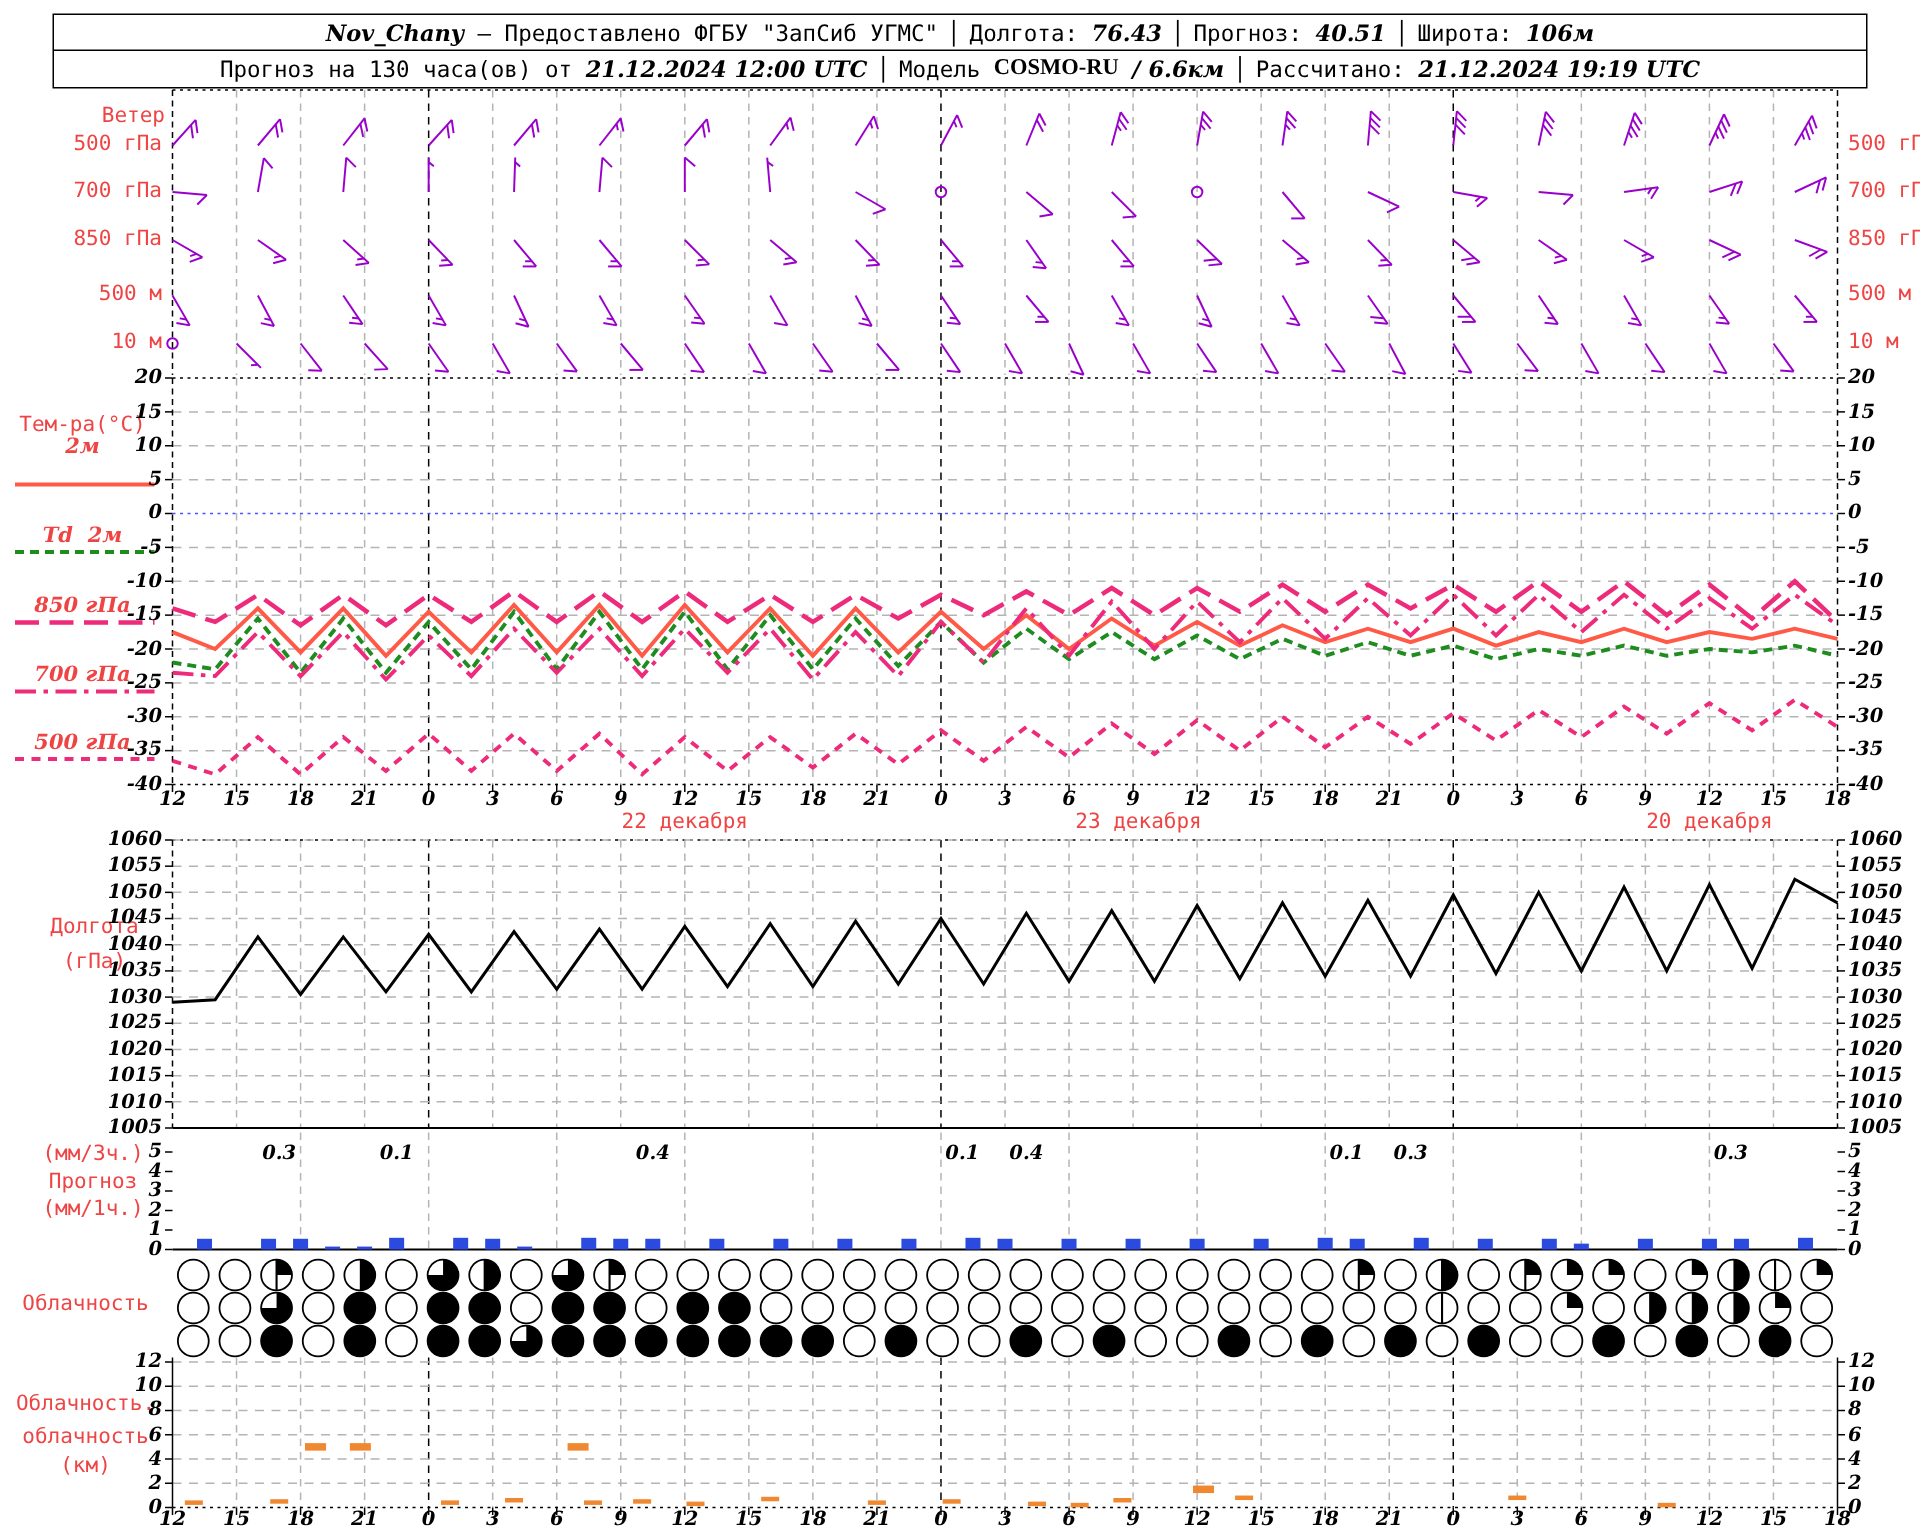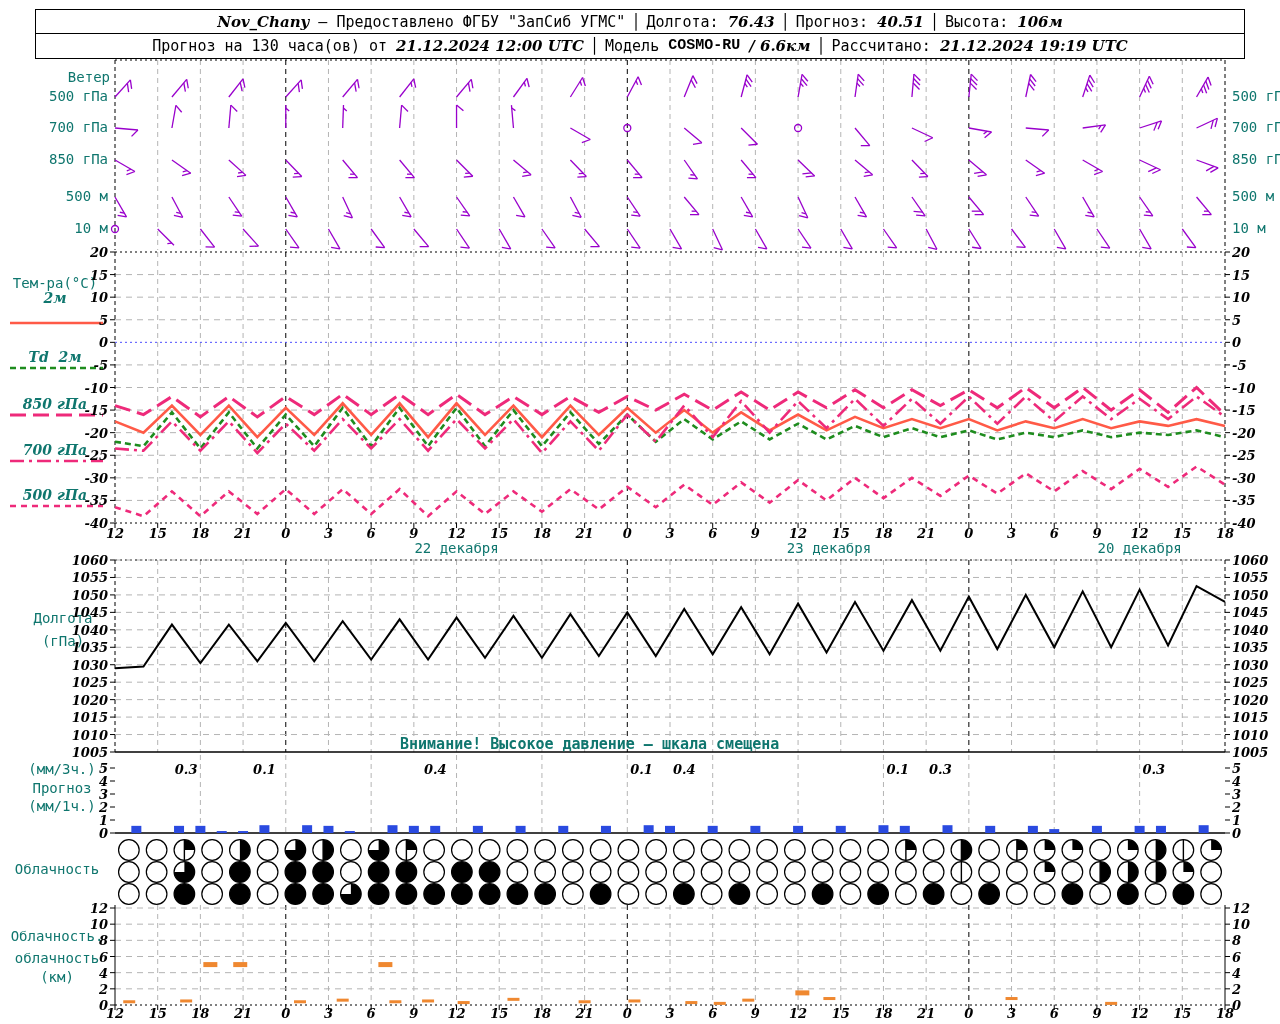--- a/index.html
+++ b/index.html
@@ -3,23 +3,23 @@
 <meta charset="utf-8">
 <style>
   html,body{margin:0;padding:0;background:#fff;}
   #app{position:relative;width:1280px;height:1024px;background:#ffffff;overflow:hidden;
        font-family:"DejaVu Sans Mono", monospace;}
   .hdr{position:absolute;left:35px;top:9px;width:1208px;height:48px;border:1px solid #000;}
   .hdr-row{height:23px;display:flex;align-items:center;justify-content:center;
            font-size:15px;white-space:pre;color:#000;}
   .hdr-row1{border-bottom:1px solid #000;}
   .it{font-family:"DejaVu Serif", serif;font-style:italic;font-weight:bold;}
-  .bd{font-family:Liberation Mono, monospace;font-weight:bold;}
+  .bd{font-family:Liberation Serif, serif;font-weight:bold;}
   .sep{padding:0 6px;}
-  .lbl{position:absolute;color:#0f766e;font-size:14px;white-space:pre;}
+  .lbl{position:absolute;color:#ef4444;font-size:14px;white-space:pre;}
   .lbl-c{transform:translate(-50%,-50%);}
   .lbl-r{transform:translate(-100%,-50%);}
   .tick{position:absolute;color:#000;font-size:13px;white-space:pre;
         font-family:"DejaVu Serif", serif;font-style:italic;font-weight:bold;}
   svg{position:absolute;left:0;top:0;}
 </style>
 </head>
 <body>
 
 <div id="app">
@@ -29,21 +29,21 @@
       <span class="it">Nov_Chany</span><span> </span>
       <span>—</span><span> </span>
       <span>Предоставлено ФГБУ "ЗапСиб УГМС"</span>
       <span class="sep">│</span>
       <span>Долгота:</span><span> </span>
       <span class="it">76.43</span>
       <span class="sep">│</span>
       <span>Прогноз:</span><span> </span>
       <span class="it">40.51</span>
       <span class="sep">│</span>
-      <span>Высота:</span><span> </span>
+      <span>Широта:</span><span> </span>
       <span class="it">106м</span>
     </div>
     <div class="hdr-row">
       <span>Прогноз на 130 часа(ов) от</span><span> </span>
       <span class="it">21.12.2024 12:00 UTC</span>
       <span class="sep">│</span>
       <span>Модель</span><span> </span>
       <span class="bd">COSMO-RU</span><span> </span>
       <span class="it">/ 6.6км</span>
       <span class="sep">│</span>
@@ -864,21 +864,20 @@
   <div class="lbl lbl-c it" style="left:55px;top:495px">500 гПа</div>
   <div class="lbl lbl-c" style="left:63px;top:618px">Долгота</div>
   <div class="lbl lbl-c" style="left:63px;top:641px">(гПа)</div>
   <div class="lbl lbl-c" style="left:62px;top:769px">(мм/3ч.)</div>
   <div class="lbl lbl-c" style="left:62px;top:788px">Прогноз</div>
   <div class="lbl lbl-c" style="left:62px;top:806px">(мм/1ч.)</div>
   <div class="lbl lbl-c" style="left:57px;top:869px">Облачность</div>
   <div class="lbl lbl-c" style="left:57px;top:936px">Облачность.</div>
   <div class="lbl lbl-c" style="left:57px;top:958px">облачность</div>
   <div class="lbl lbl-c" style="left:57px;top:977px">(км)</div>
-  <div class="lbl" style="left:400px;top:735px;font-weight:bold;font-size:15px">Внимание! Высокое давление — шкала смещена</div>
 
   <div id="labels">
       <div class="tick" style="position: absolute; left: 186.154px; top: 769px; transform: translate(-50%, -50%);">0.3</div>
       <div class="tick" style="position: absolute; left: 264.423px; top: 769px; transform: translate(-50%, -50%);">0.1</div>
       <div class="tick" style="position: absolute; left: 435.192px; top: 769px; transform: translate(-50%, -50%);">0.4</div>
       <div class="tick" style="position: absolute; left: 641.538px; top: 769px; transform: translate(-50%, -50%);">0.1</div>
       <div class="tick" style="position: absolute; left: 684.231px; top: 769px; transform: translate(-50%, -50%);">0.4</div>
       <div class="tick" style="position: absolute; left: 897.692px; top: 769px; transform: translate(-50%, -50%);">0.1</div>
       <div class="tick" style="position: absolute; left: 940.385px; top: 769px; transform: translate(-50%, -50%);">0.3</div>
       <div class="tick" style="position: absolute; left: 1153.85px; top: 769px; transform: translate(-50%, -50%);">0.3</div>
@@ -1006,21 +1005,21 @@
       <div class="tick" style="position: absolute; left: 1054.23px; top: 1013px; transform: translate(-50%, -50%);">6</div>
       <div class="tick" style="position: absolute; left: 1096.92px; top: 533px; transform: translate(-50%, -50%);">9</div>
       <div class="tick" style="position: absolute; left: 1096.92px; top: 1013px; transform: translate(-50%, -50%);">9</div>
       <div class="tick" style="position: absolute; left: 1139.62px; top: 533px; transform: translate(-50%, -50%);">12</div>
       <div class="tick" style="position: absolute; left: 1139.62px; top: 1013px; transform: translate(-50%, -50%);">12</div>
       <div class="tick" style="position: absolute; left: 1182.31px; top: 533px; transform: translate(-50%, -50%);">15</div>
       <div class="tick" style="position: absolute; left: 1182.31px; top: 1013px; transform: translate(-50%, -50%);">15</div>
       <div class="tick" style="position: absolute; left: 1225px; top: 533px; transform: translate(-50%, -50%);">18</div>
       <div class="tick" style="position: absolute; left: 1225px; top: 1013px; transform: translate(-50%, -50%);">18</div>
       <div class="lbl" style="position: absolute; left: 456.538px; top: 548px; transform: translate(-50%, -50%);">22 декабря</div>
-      <div class="lbl" style="position: absolute; left: 829px; top: 548px; transform: translate(-50%, -50%); text-align: center;">23 декабря</div>
+      <div class="lbl" style="position: absolute; left: 759px; top: 548px; transform: translate(-50%, -50%); text-align: center;">23 декабря</div>
       <div class="lbl" style="position: absolute; left: 1139.62px; top: 548px; transform: translate(-50%, -50%);">20 декабря</div>
       <div class="lbl" style="position: absolute; left: 108px; top: 96px; transform: translate(-100%, -50%);">500 гПа</div>
       <div class="lbl" style="position: absolute; left: 1232px; top: 96px; transform: translate(0px, -50%);">500 гПа</div>
       <div class="lbl" style="position: absolute; left: 108px; top: 127px; transform: translate(-100%, -50%);">700 гПа</div>
       <div class="lbl" style="position: absolute; left: 1232px; top: 127px; transform: translate(0px, -50%);">700 гПа</div>
       <div class="lbl" style="position: absolute; left: 108px; top: 159px; transform: translate(-100%, -50%);">850 гПа</div>
       <div class="lbl" style="position: absolute; left: 1232px; top: 159px; transform: translate(0px, -50%);">850 гПа</div>
       <div class="lbl" style="position: absolute; left: 108px; top: 196px; transform: translate(-100%, -50%);">500 м</div>
       <div class="lbl" style="position: absolute; left: 1232px; top: 196px; transform: translate(0px, -50%);">500 м</div>
       <div class="lbl" style="position: absolute; left: 108px; top: 228px; transform: translate(-100%, -50%);">10 м</div>

